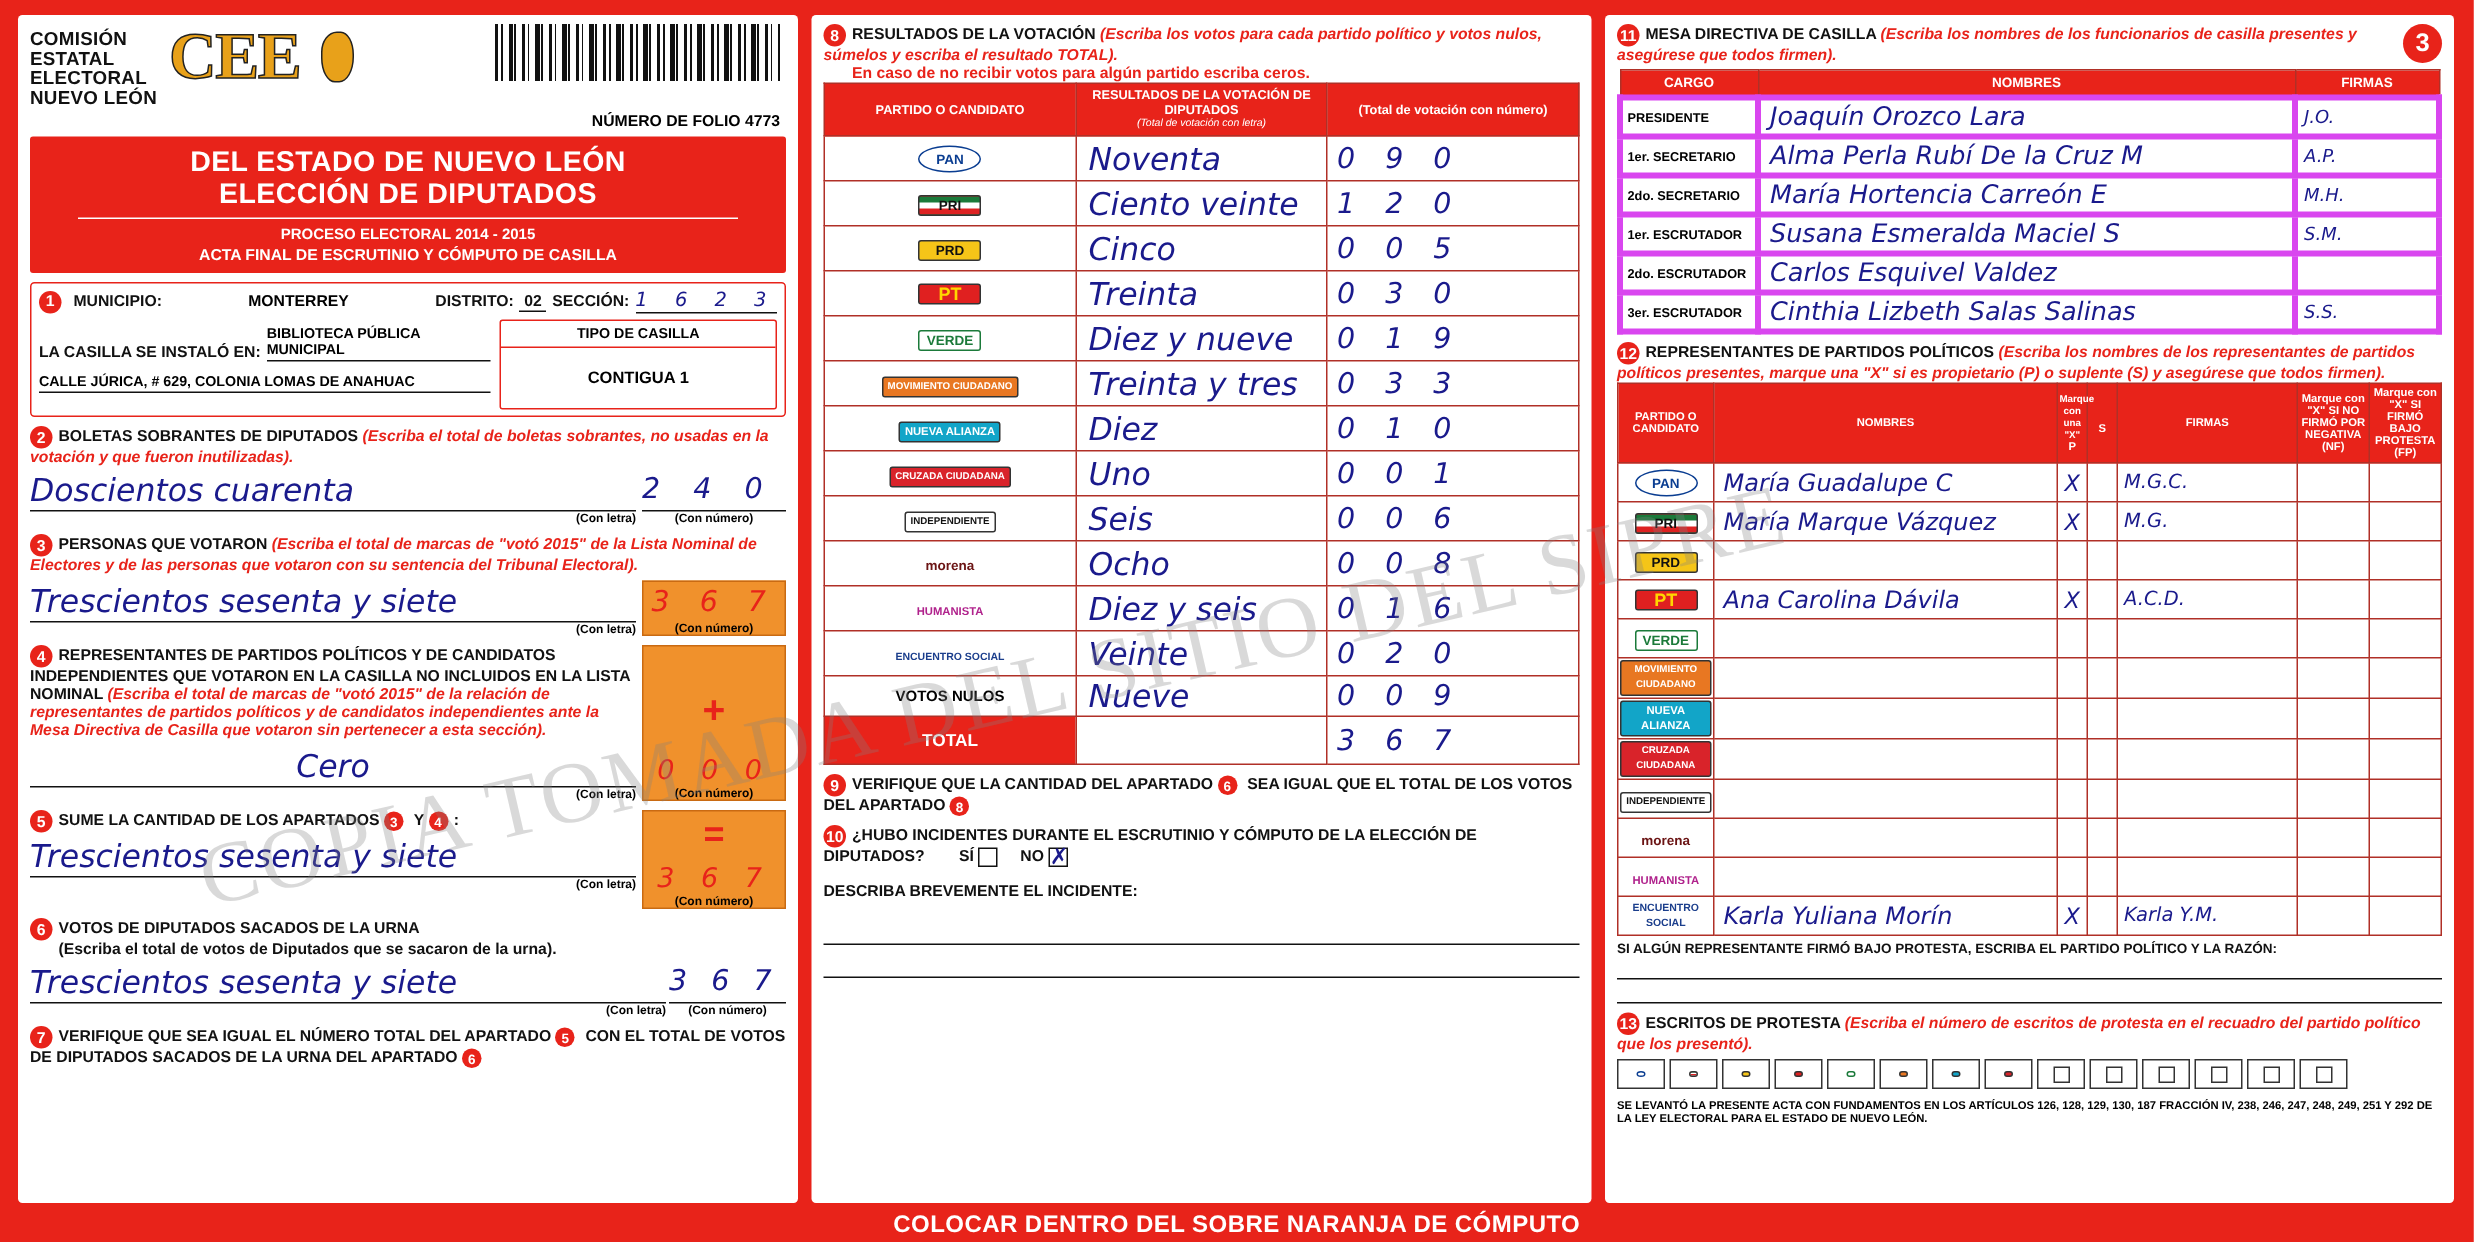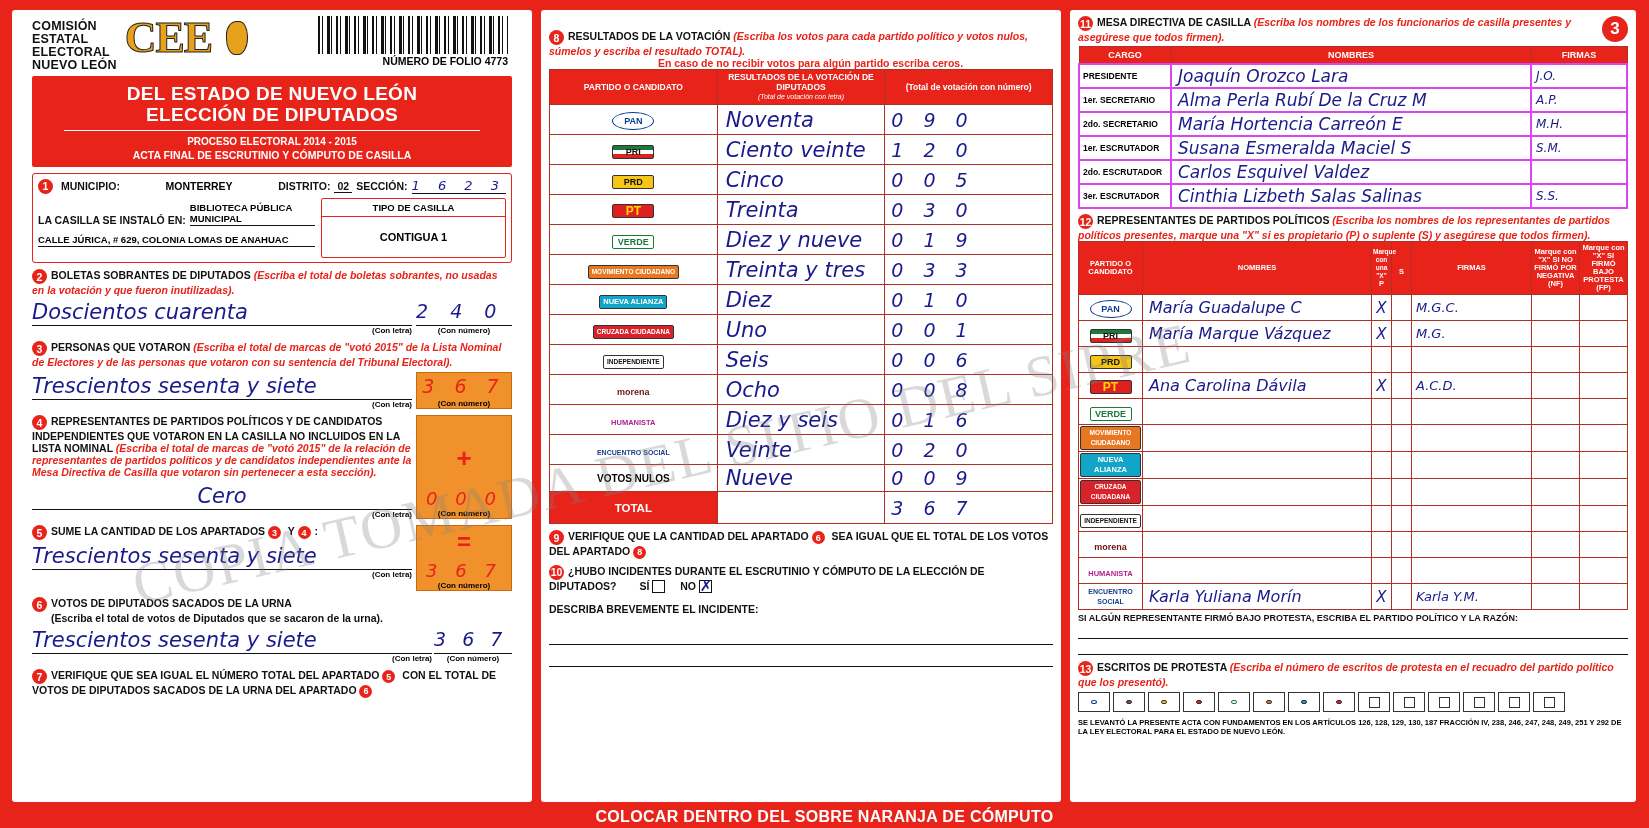--- a/index.html
+++ b/index.html
@@ -37,22 +37,22 @@
   .cols {
     display:flex;
     gap:9px;
     height:792px;
   }
   .col {
     background:#ffffff;
     border-radius:3px;
     position:relative;
   }
-  .col1 { width:520px; padding:6px 20px; }
-  .col2 { width:520px; padding:20px 8px; }
+  .col1 { width:520px; padding:6px 8px; }
+  .col2 { width:520px; padding:6px 8px; }
   .col3 { width:566px; padding:6px 8px; }
 
   
   .cee-head { display:flex; align-items:flex-start; gap:8px; }
   .cee-text {
     font-weight:bold; font-size:12.5px; line-height:13px;
     color:#111; letter-spacing:.2px; padding-top:4px;
   }
   .cee-logo-box { display:flex; align-items:center; gap:14px; }
   .cee-logo {
@@ -64,21 +64,21 @@
   .cee-state {
     width:22px;height:34px;background:#e8a11a;
     border-radius:48% 40% 45% 42% / 40% 45% 50% 48%;
     border:1.5px solid #222;
   }
   .barcode-wrap { margin-left:auto; text-align:right; padding-right:4px;}
   .barcode {
     height:38px; width:190px;
     background:repeating-linear-gradient(90deg,#111 0 2px,#fff 2px 4px,#111 4px 5px,#fff 5px 9px,#111 9px 12px,#fff 12px 13px,#111 13px 14px,#fff 14px 18px);
   }
-  .folio { font-size:10.5px; font-weight:bold; margin-top:1px; }
+  .folio { font-size:10.5px; font-weight:bold; margin-top:21px; }
 
   .title-band {
     background:#e8231a; color:#fff; text-align:center;
     margin-top:4px; padding:7px 4px 6px 4px; border-radius:2px;
   }
   .title-band .t1 { font-size:19px; font-weight:bold; line-height:21px; letter-spacing:.3px;}
   .title-band .rule { height:1px; background:#fff; margin:5px 28px; }
   .title-band .t2 { font-size:10px; font-weight:bold; }
   .title-band .t3 { font-size:10.5px; font-weight:bold; margin-top:2px;}
 
@@ -135,21 +135,21 @@
   .l-alianza{background:#12a5c8;color:#fff;font-size:7.5px;}
   .l-pcp{background:#d9232a;color:#fff;font-size:6.5px;}
   .l-ind{background:#fff;color:#111;border:1.5px solid #333;font-size:6.5px;}
   .l-morena{background:#fff;color:#6b1414;font-size:9px;border:none;}
   .l-hum{background:#fff;color:#b0228c;font-size:7.5px;border:none;}
   .l-enc{background:#fff;color:#1b3e8c;font-size:7px;border:none;}
 
   
   .mt { width:100%; border-collapse:collapse; table-layout:fixed; margin-top:3px;}
   .mt th { background:#e8231a;color:#fff;font-size:9px;font-weight:bold;padding:3px 2px;border:1px solid #b03027;}
-  .mt td { border:2px solid #d946ef; height:24px; }
+  .mt td { border:4px solid #d946ef; height:24px; }
   .mt td.cargo { font-size:8.5px; font-weight:bold; padding-left:3px; width:92px;}
   .mt td.nombre { padding-left:6px; font-size:17px;}
   .mt td.firma { width:96px; }
   .rep { width:100%; border-collapse:collapse; table-layout:fixed;}
   .rep th { background:#e8231a;color:#fff;font-size:7.5px;font-weight:bold;padding:2px 1px;border:1px solid #b03027;line-height:8px;}
   .rep td { border:1px solid #b03027; height:26px;}
   .rep td.p { width:64px; text-align:center; padding:1px;}
   .rep td.nom { padding-left:6px; font-size:16px;}
   .rep td.ps { width:20px; text-align:center; font-size:15px;}
   .rep td.fir { width:150px; padding-left:4px; font-size:13px;}
@@ -338,21 +338,21 @@
       </div>
 
     </div>
 
     <div class="col col2">
 
       <div class="lbl">
         <span class="num">8</span><span>RESULTADOS DE LA VOTACIÓN</span>
         <span class="it">(Escriba los votos para cada partido político y votos nulos, súmelos y escriba el resultado TOTAL).</span>
       </div>
-      <div class="lbl" style="color:#e8231a;margin-left:19px;text-align:center;">En caso de no recibir votos para algún partido escriba ceros.</div>
+      <div class="lbl" style="color:#e8231a;margin-left:19px;">En caso de no recibir votos para algún partido escriba ceros.</div>
 
       <table class="rt">
         <thead>
           <tr>
             <th>PARTIDO O CANDIDATO</th>
             <th><span>RESULTADOS DE LA VOTACIÓN DE DIPUTADOS</span><span class="sub">(Total de votación con letra)</span></th>
             <th>(Total de votación con número)</th>
           </tr>
         </thead>
         <tbody>

